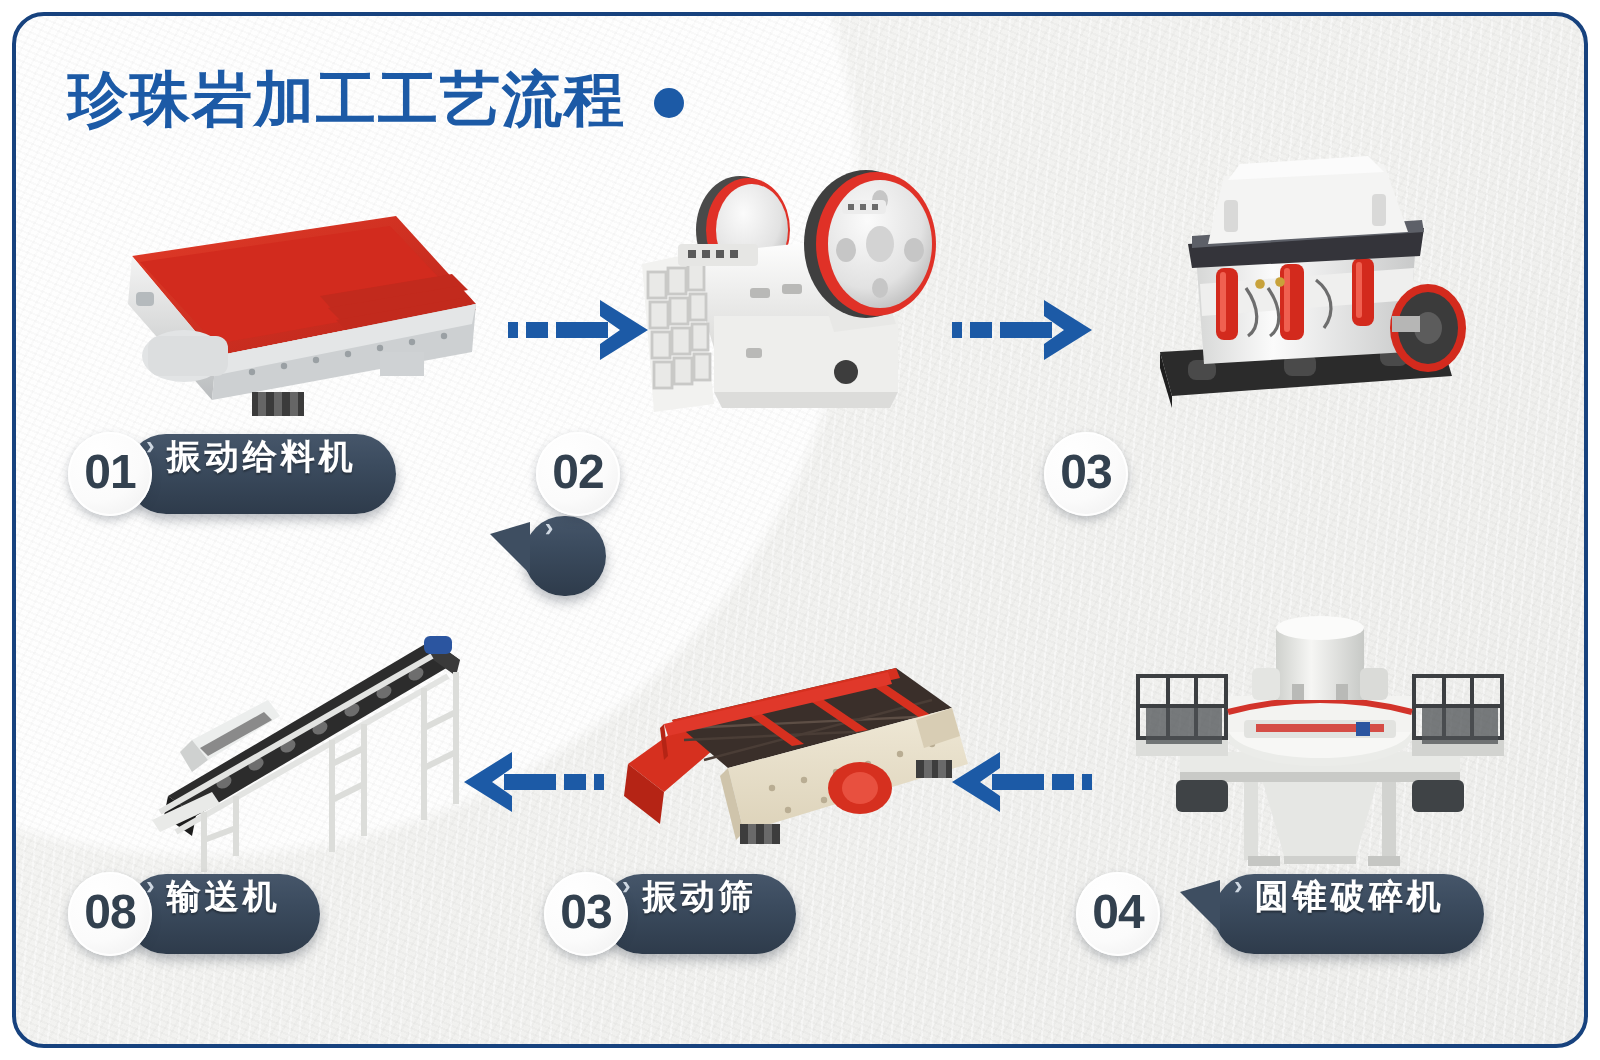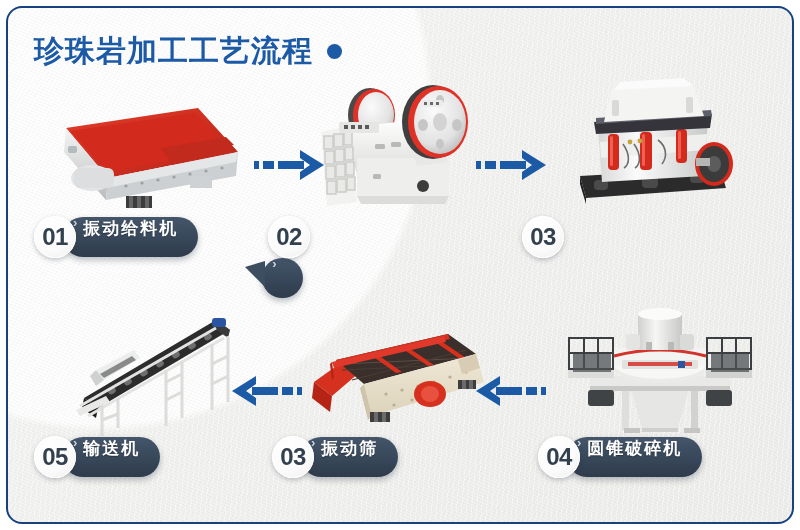--- a/index.html
+++ b/index.html
@@ -494,36 +494,36 @@
       <div class="pill">
         <span class="chev">›</span>
       </div>
     </div>
 
     <div class="labelrow" style="left:514px;top:208px;gap:20px;">
       <div class="badge">03</div>
     </div>
 
     <div class="labelrow" style="left:26px;top:428px;">
-      <div class="badge">05</div>
+      <div class="badge">08</div>
       <div class="pill">
         <span class="chev">›</span>
         <span class="plabel">输送机</span>
       </div>
     </div>
 
     <div class="labelrow" style="left:264px;top:428px;">
       <div class="badge">03</div>
       <div class="pill">
         <span class="chev">›</span>
         <span class="plabel">振动筛</span>
       </div>
     </div>
 
-    <div class="labelrow" style="left:530px;top:428px;">
+    <div class="labelrow" style="left:530px;top:428px;gap:40px;">
       <div class="badge">04</div>
       <div class="pill">
         <span class="chev">›</span>
         <span class="plabel">圆锥破碎机</span>
       </div>
     </div>
 
   </div>
 </div>
 

